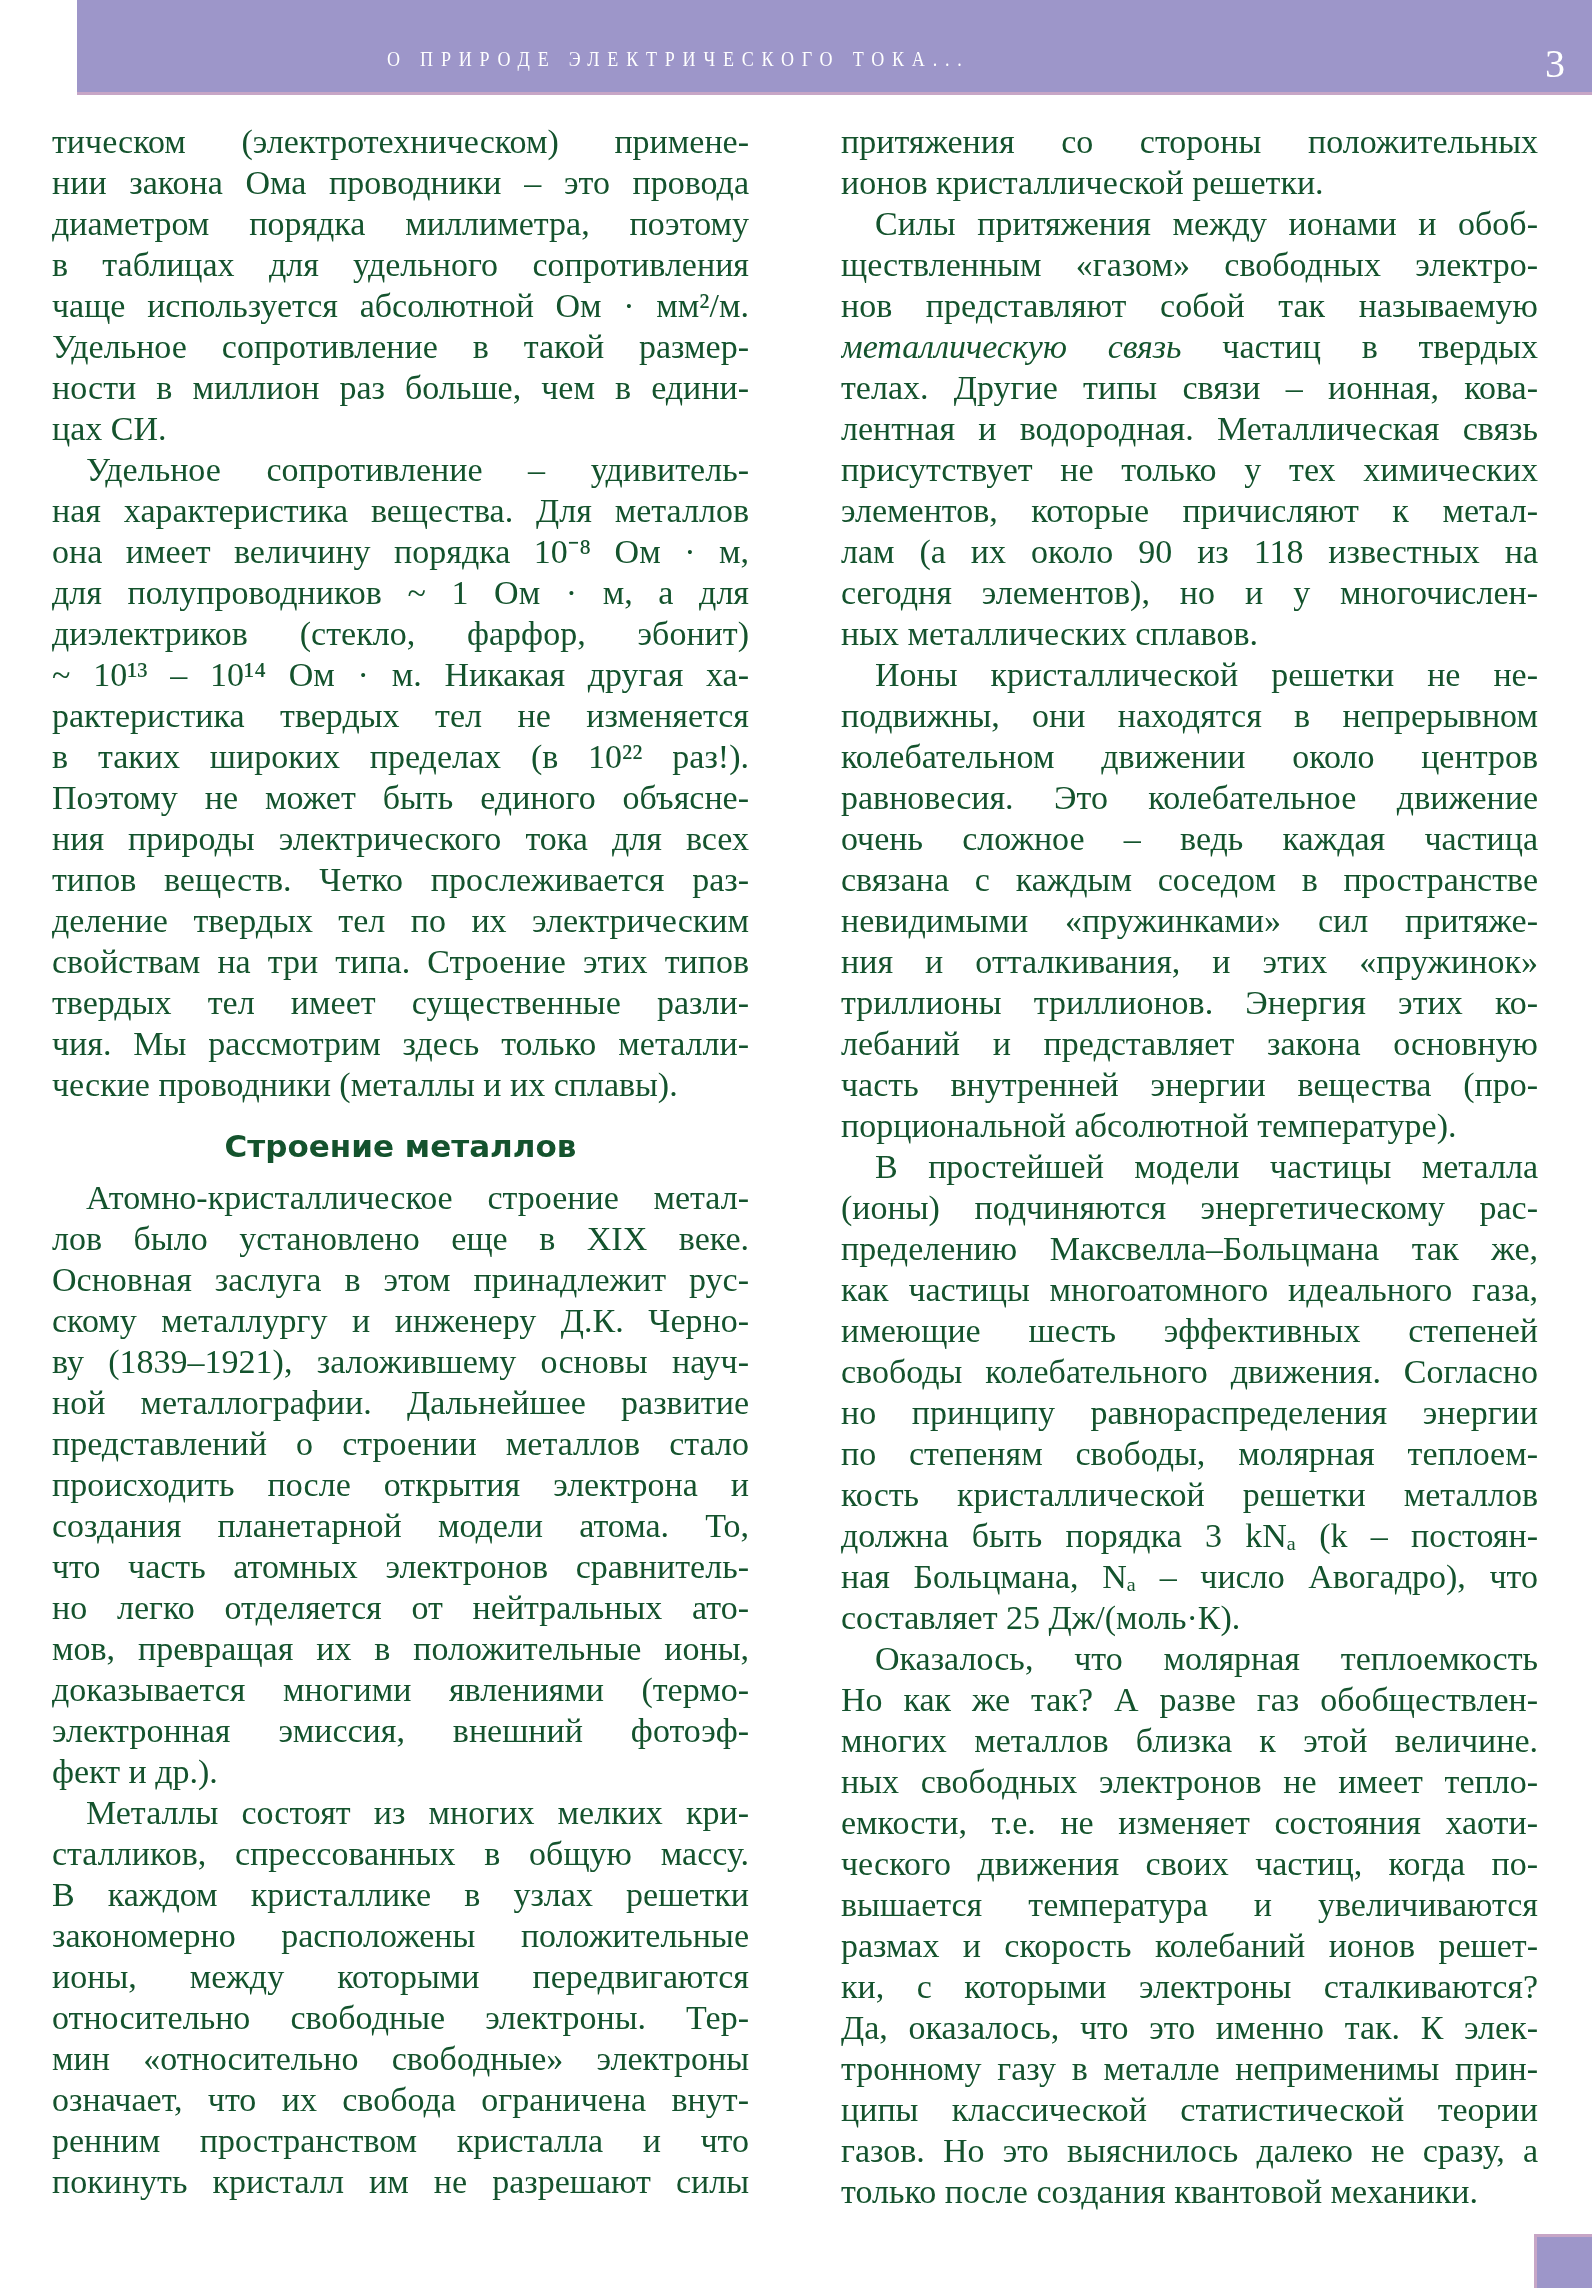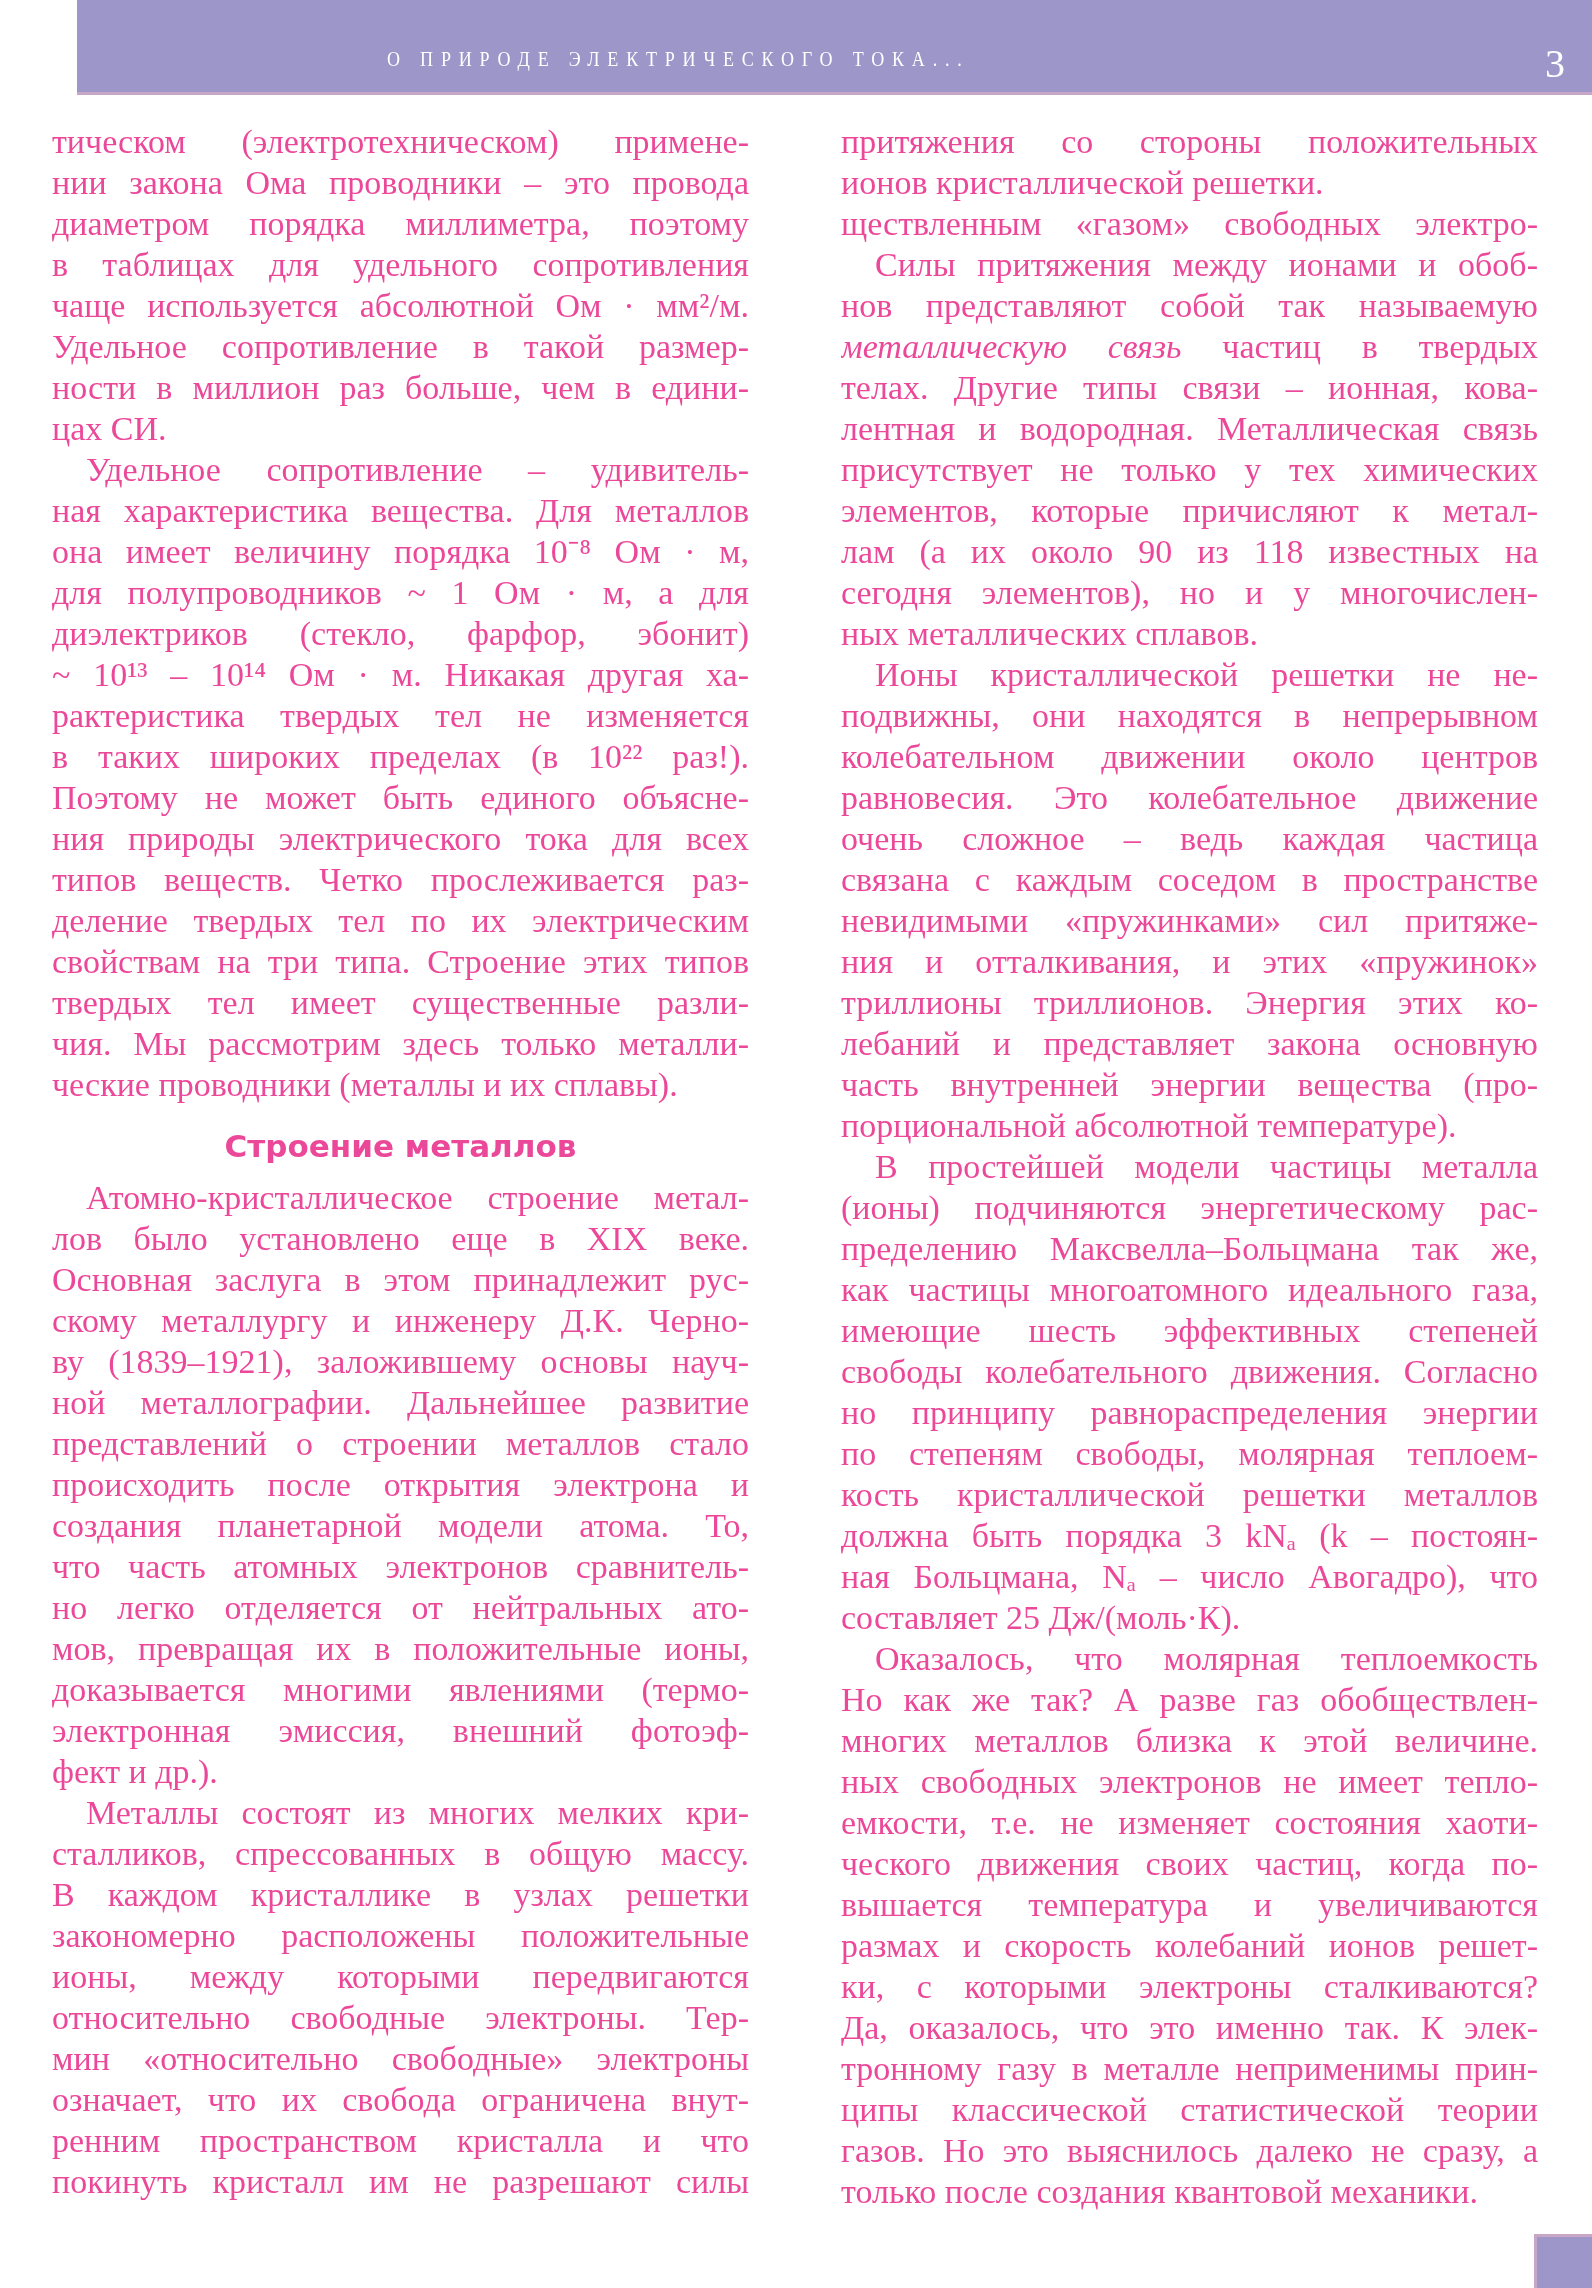--- a/index.html
+++ b/index.html
@@ -12,21 +12,21 @@
     position:absolute; left:310px; top:46px;
     font-family:"Liberation Serif", serif; font-size:22px; letter-spacing:9.5px;
     color:#ffffff; transform:scaleX(0.82); transform-origin:left center; white-space:nowrap;
   }
   .page-num {
     position:absolute; right:52px; top:40px;
     font-family:"Liberation Serif", serif; font-size:40px; color:#ffffff;
   }
   .col {
     position:absolute; top:121px; width:697px;
-    font-family:"Liberation Serif", serif; font-size:34px; line-height:41px; color:#ec4899;
+    font-family:"Liberation Serif", serif; font-size:34px; line-height:41px; color:#14532d;
   }
   .col.left { left:52px; }
   .col.right { left:841px; }
   .line { display:block; height:41px; white-space:nowrap; text-align:justify; text-align-last:justify; overflow:hidden; }
   .line.last { text-align:left; text-align-last:left; }
   .line.indent { padding-left:34px; }
   .line.heading {
     text-align:center; text-align-last:center; font-family:"DejaVu Sans", sans-serif; font-weight:bold;
     font-size:31px; height:62px; line-height:62px; padding-top:10px;
   }
@@ -104,22 +104,22 @@
     <span class="line">покинуть кристалл им не разрешают силы</span>
   </div>
 </div>
 
 <div class="col right">
   <div>
     <span class="line">притяжения со стороны положительных</span>
     <span class="line last">ионов кристаллической решетки.</span>
   </div>
   <div>
+    <span class="line indent">Силы притяжения между ионами и обоб-</span>
     <span class="line">ществленным «газом» свободных электро-</span>
-    <span class="line indent">Силы притяжения между ионами и обоб-</span>
     <span class="line">нов представляют собой так называемую</span>
     <span class="line"><span class="it">металлическую связь</span><span> частиц в твердых</span></span>
     <span class="line">телах. Другие типы связи – ионная, кова-</span>
     <span class="line">лентная и водородная. Металлическая связь</span>
     <span class="line">присутствует не только у тех химических</span>
     <span class="line">элементов, которые причисляют к метал-</span>
     <span class="line">лам (а их около 90 из 118 известных на</span>
     <span class="line">сегодня элементов), но и у многочислен-</span>
     <span class="line last">ных металлических сплавов.</span>
   </div>

